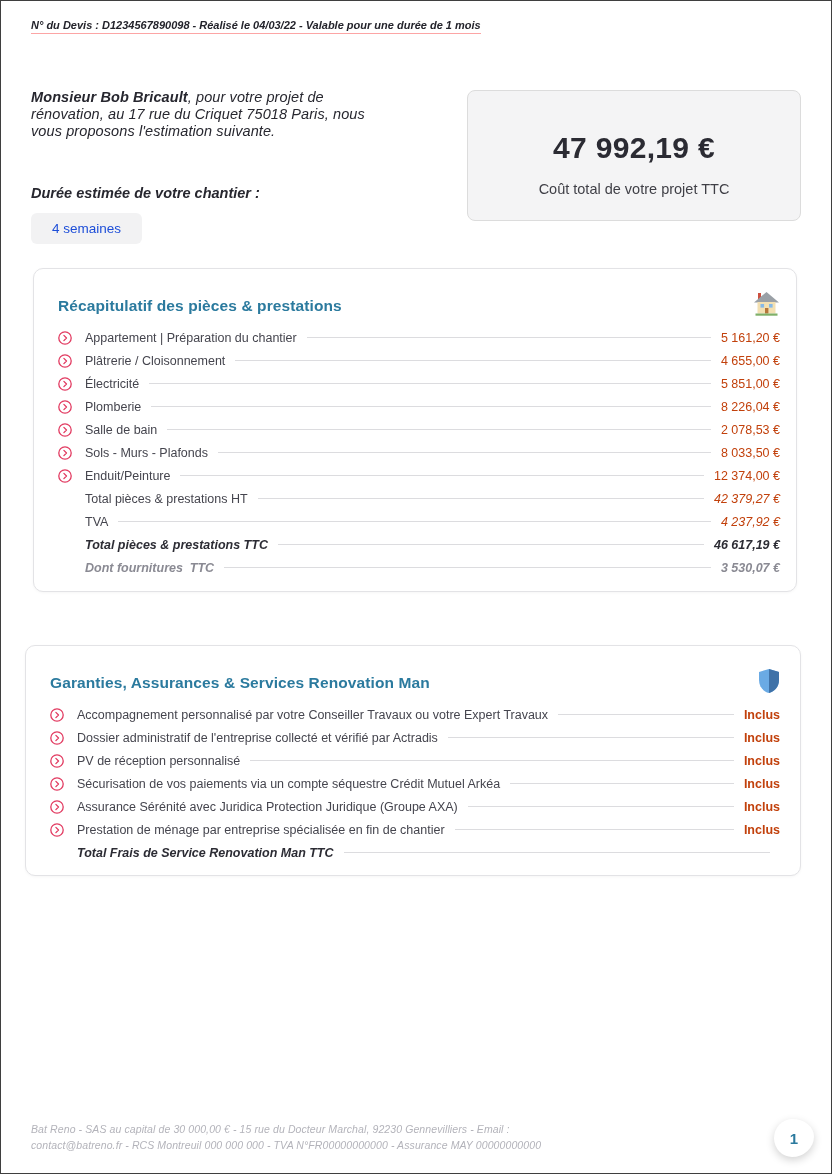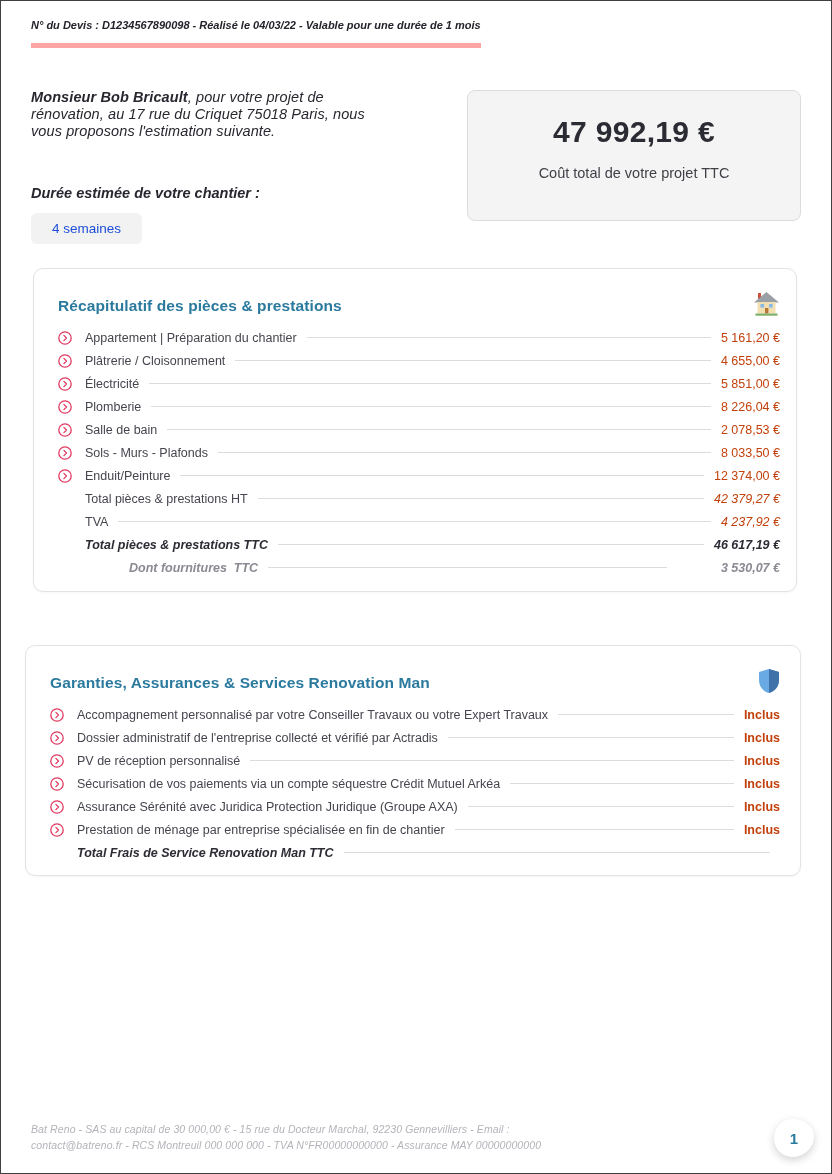--- a/index.html
+++ b/index.html
@@ -7,21 +7,21 @@
   .page {
     position:relative; width:832px; height:1174px; background:#ffffff;
     border:1px solid #3f3f3f; overflow:hidden; margin:0 auto;
     color:#27272f;
   }
   
   .quote-ref {
     position:absolute; left:30px; top:18px;
     font-size:11px; font-weight:700; font-style:italic; color:#23232b;
   }
-  .quote-ref span { border-bottom:5px solid #fca5a5; padding-bottom:12px; }
+  .quote-ref span { border-bottom:1px solid #fca5a5; padding-bottom:2px; }
   
   .intro {
     position:absolute; left:30px; top:88px; width:336px;
     font-size:14.5px; font-style:italic; line-height:1.18; color:#27272f;
     letter-spacing:.1px;
   }
   .intro .client { font-weight:700; }
   
   .duration-label {
     position:absolute; left:30px; top:184px;
@@ -31,41 +31,41 @@
     position:absolute; left:30px; top:212px; height:31px; line-height:31px;
     background:#f2f2f3; border-radius:6px; padding:0 21px;
     font-size:13.5px; color:#1d4ed8;
   }
   
   .price-card {
     position:absolute; left:466px; top:89px; width:334px; height:131px;
     background:#f4f4f5; border:1px solid #dcdcdc; border-radius:8px;
     text-align:center;
   }
-  .price-amount { margin-top:24px; font-size:30px; font-weight:800; color:#2b2b33; letter-spacing:.3px; }
+  .price-amount { margin-top:40px; font-size:30px; font-weight:800; color:#2b2b33; letter-spacing:.3px; }
   .price-caption { margin-top:16px; font-size:14.5px; font-weight:500; color:#3f3f46; }
   
   .card {
     position:absolute; background:#fff; border:1px solid #e3e3e6; border-radius:10px;
     box-shadow:0 1px 3px rgba(0,0,0,0.04);
   }
   .recap-card { left:32px; top:267px; width:764px; height:324px; padding:22px 16px 0 24px; }
   .guar-card  { left:24px; top:644px; width:776px; height:231px; padding:22px 20px 0 24px; }
   .card-head { display:flex; justify-content:space-between; align-items:center; height:26px; }
   .card-title { color:#2b7a9e; font-weight:700; font-size:15.5px; letter-spacing:.1px; padding-top:4px; }
   .rows { margin-top:9px; }
   .row { display:flex; align-items:center; height:23px; }
   .chev { width:14px; height:14px; margin-right:13px; flex:0 0 auto; display:flex; }
   .spacer { width:27px; flex:0 0 auto; }
   .row-label { font-size:12.5px; color:#45454e; white-space:pre; }
   .row-line { flex:1 1 auto; height:1px; background:#dcdcdf; margin:0 10px; }
   .row-value { font-size:12.5px; color:#c2410c; white-space:nowrap; }
   .sum-plain .row-value { font-style:italic; }
   .sum-bold .row-label, .sum-bold .row-value { font-weight:700; font-style:italic; color:#2c2c34; }
-  .sum-muted .row-label, .sum-muted .row-value { font-weight:700; font-style:italic; color:#8a8a93;margin-left:44px; }
+  .sum-muted .row-label, .sum-muted .row-value { font-weight:700; font-style:italic; color:#8a8a93; }
   .guar-card .item .row-value { font-weight:600; color:#c2410c; }
   
   .footer-text {
     position:absolute; left:30px; top:1120px; width:548px;
     font-size:10.5px; font-style:italic; color:#b3b3ba; line-height:1.55;
     letter-spacing:.1px;
   }
   .page-badge {
     position:absolute; left:773px; top:1118px; width:40px; height:38px;
     background:#ffffff; border-radius:46% 54% 55% 45% / 50% 46% 54% 50%;

